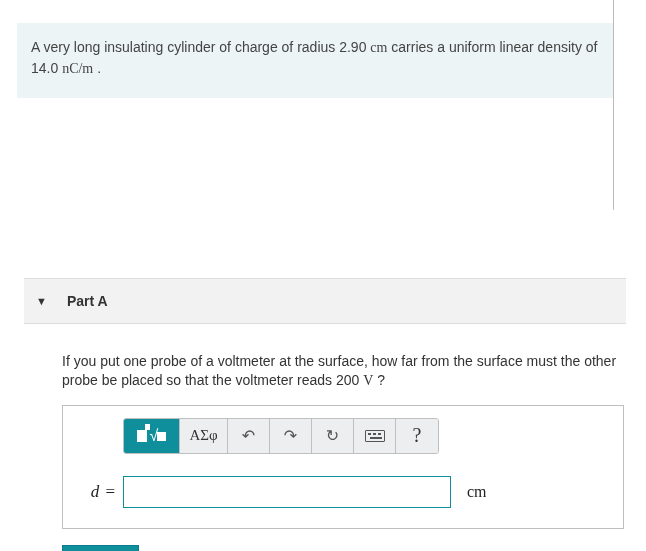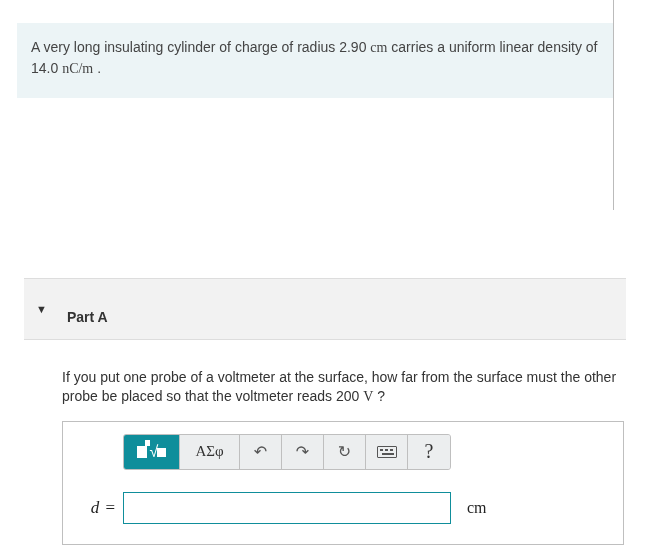--- a/index.html
+++ b/index.html
@@ -38,21 +38,20 @@
     gap: 20px;
   }
   .part-header .tri {
     font-size: 11px;
     color: #333;
   }
   .part-header .label {
     font-weight: bold;
     font-size: 14px;
     color: #333;
-    margin-top: 16px;
   }
   .question {
     margin: 28px 22px 0 62px;
     line-height: 1.4;
     color: #333;
   }
   .answer-area {
     margin: 14px 22px 0 62px;
     border: 1px solid #bfbfbf;
     padding: 12px 18px 20px 18px;
@@ -74,21 +73,21 @@
     cursor: pointer;
     background: #eceeef;
   }
   .toolbar .btn:last-child { border-right: none; }
   .toolbar .btn.templates {
     width: 56px;
     background: #0f8e9b;
     color: #fff;
   }
   .toolbar .btn.greek {
-    width: 60px;
+    width: 48px;
     font-family: "Times New Roman", serif;
     font-size: 15px;
     color: #333;
   }
   .toolbar .btn.icon {
     width: 42px;
     color: #555;
     font-size: 16px;
   }
   .toolbar .btn.help {

